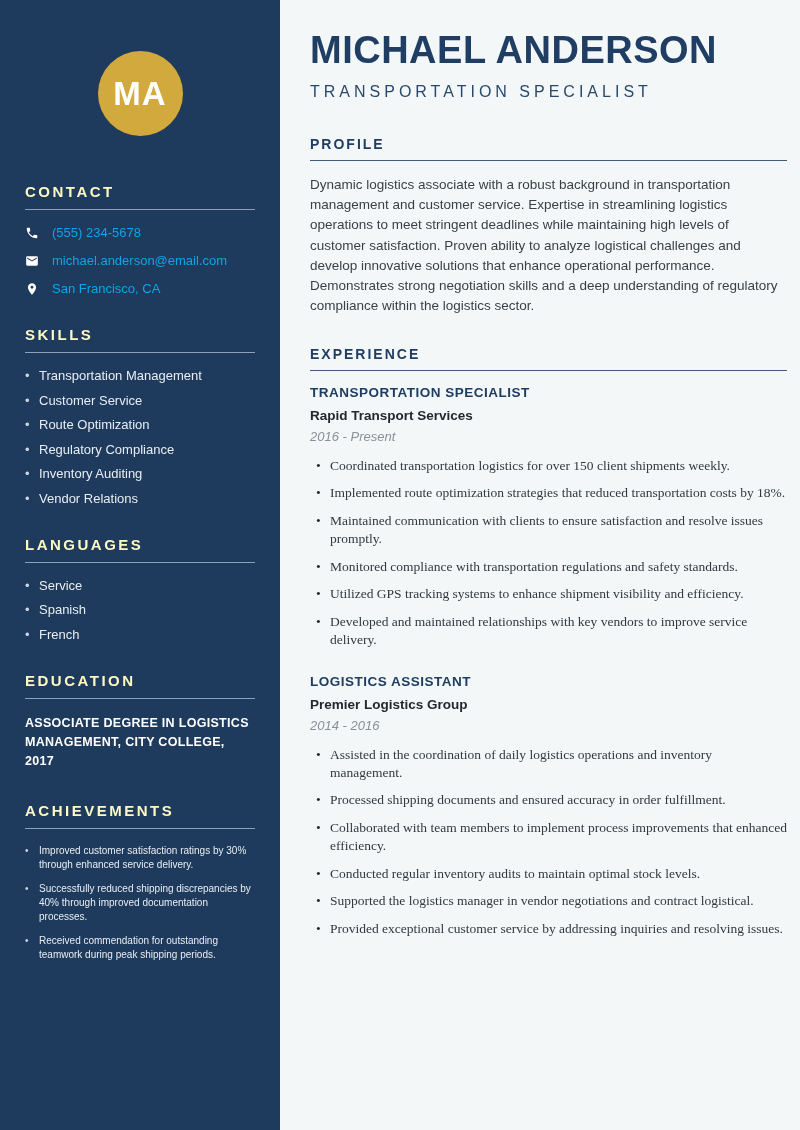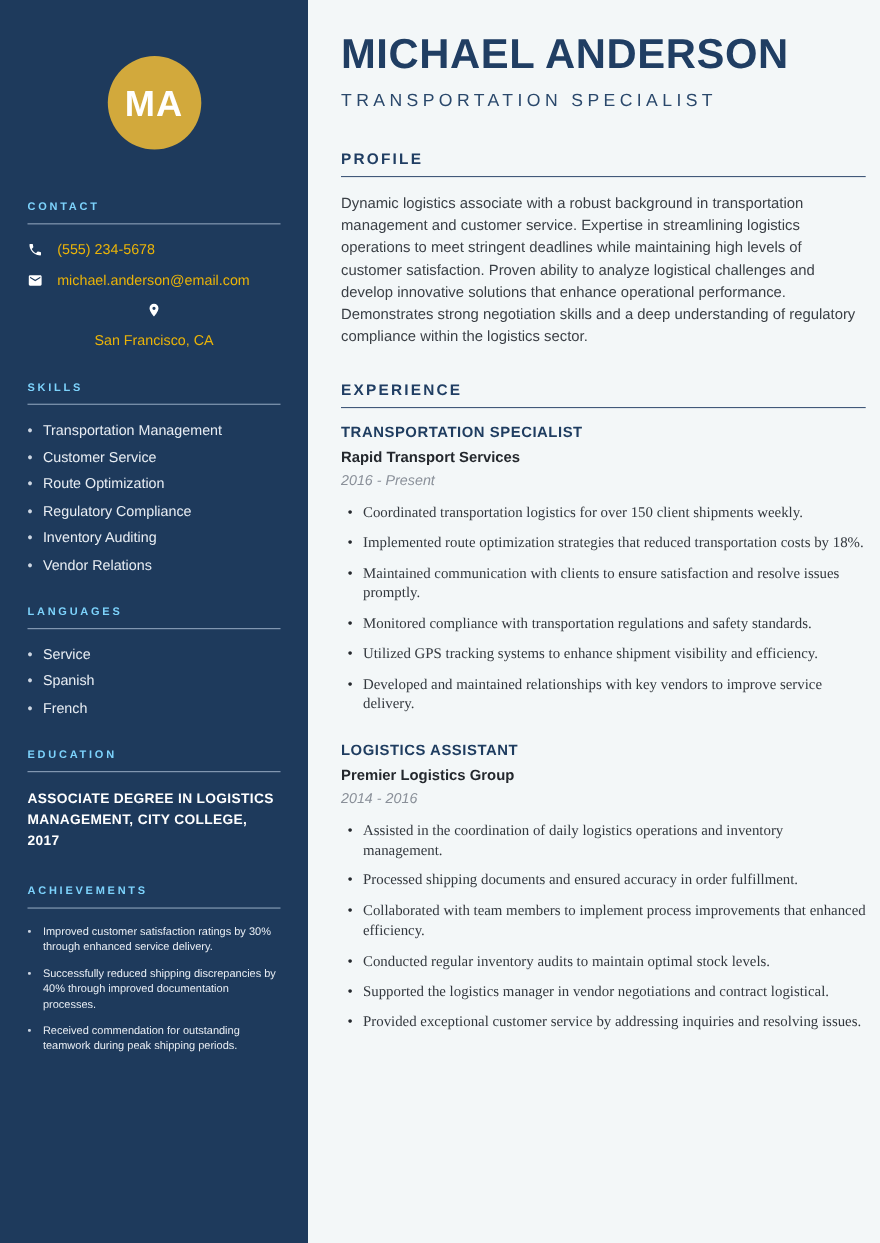--- a/index.html
+++ b/index.html
@@ -28,40 +28,40 @@
     background: #d2a93c;
     color: #ffffff;
     font-size: 33px;
     font-weight: 700;
     display: flex; align-items: center; justify-content: center;
     margin: 0 auto 47px auto;
     letter-spacing: 1px;
   }
   .side-section { margin-bottom: 30px; }
   .side-section h2 {
-    font-size: 10px;
+    font-size: 15px;
     font-weight: 700;
     letter-spacing: 2.5px;
-    color: #7dd3fc;
+    color: #fef9c3;
     margin-bottom: 9px;
   }
   .side-hr {
     border: 0;
     border-top: 1px solid #8ca1ba;
     margin: 0 0 15px 0;
   }
   .contact-item {
     display: flex;
     align-items: center;
     gap: 13px;
     font-size: 13px;
     margin-bottom: 13px;
-    color: #eab308;
-  }
-  .contact-item:last-child { margin-bottom: 0; flex-direction: column; }
+    color: #0ea5e9;
+  }
+  .contact-item:last-child { margin-bottom: 0; }
   .cicon { width: 14px; height: 14px; flex: 0 0 14px; display: inline-flex; }
   .cicon svg { width: 14px; height: 14px; fill: #ffffff; }
 
   .side-list { list-style: none; }
   .side-list li {
     font-size: 13px;
     margin-bottom: 9.5px;
     padding-left: 14px;
     position: relative;
     color: #e8edf3;

